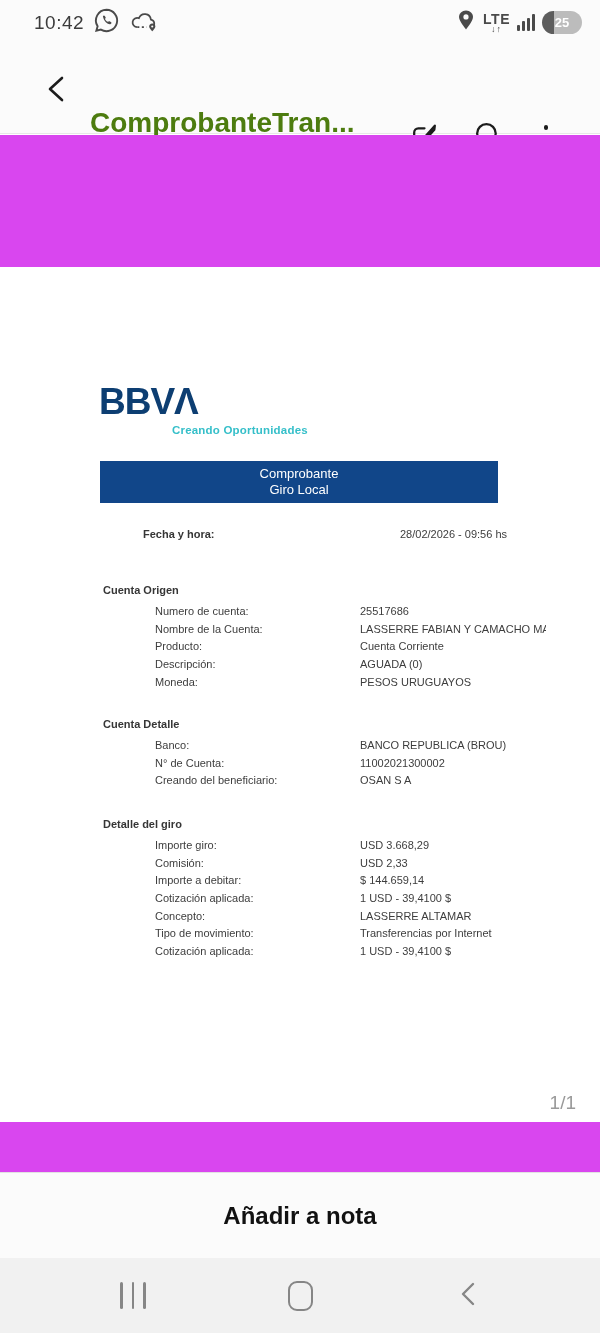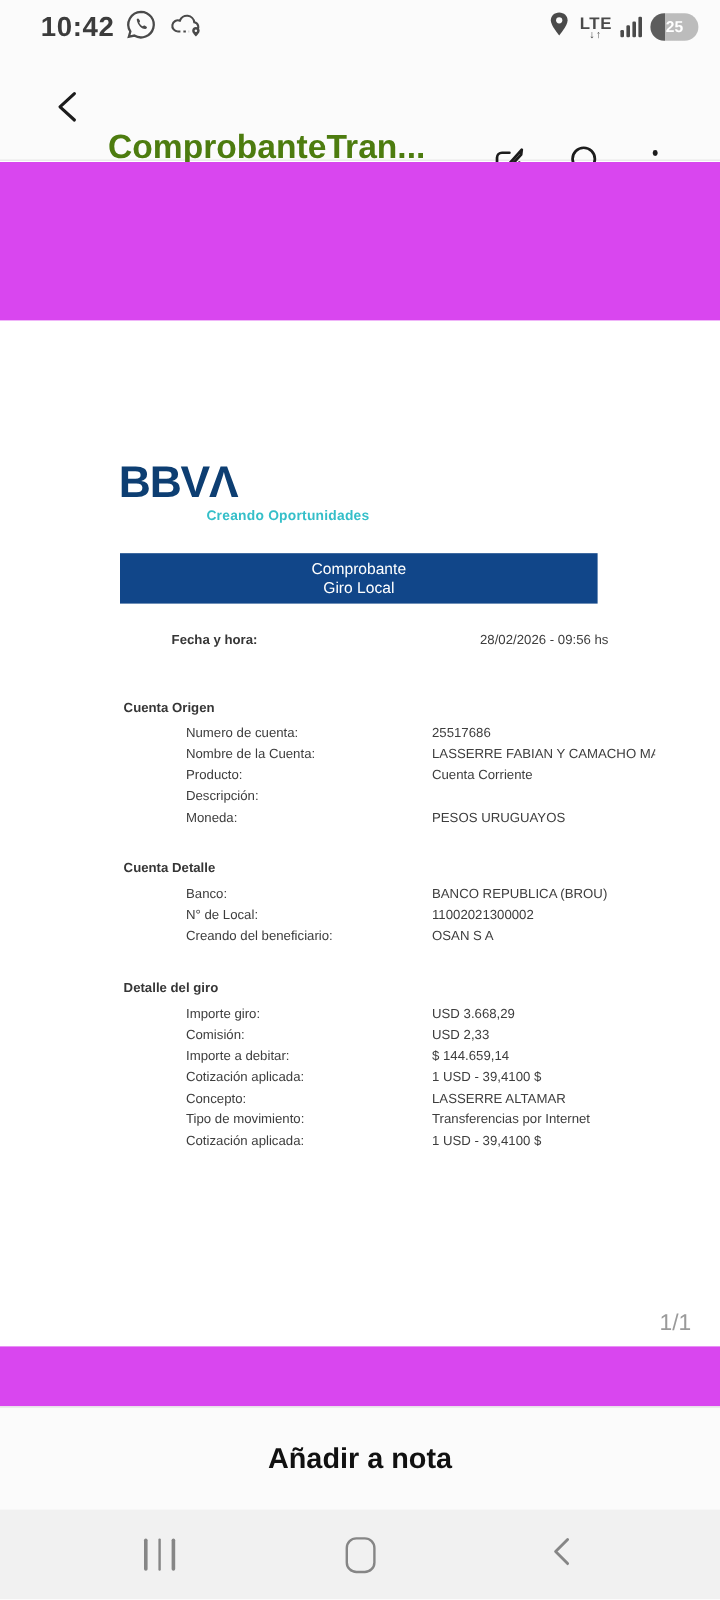--- a/index.html
+++ b/index.html
@@ -9,21 +9,21 @@
     background:#ffffff; position:relative; overflow:hidden;
     -webkit-font-smoothing:antialiased;
   }
 
   
   .status-bar {
     position:absolute; top:0; left:0; width:600px; height:45px;
     background:#fbfbfb; display:flex; align-items:center;
   }
   .sb-left { position:absolute; left:34px; top:0; height:45px; display:flex; align-items:center; gap:9px; }
-  .sb-time { font-size:23px; font-weight:700; color:#3c3c3c; letter-spacing:.5px; }
+  .sb-time { font-size:19px; font-weight:400; color:#3c3c3c; letter-spacing:.5px; }
   .sb-right { position:absolute; right:18px; top:0; height:45px; display:flex; align-items:center; gap:7px; }
   .lte-wrap { display:flex; flex-direction:column; align-items:center; line-height:1; color:#4a4a4a; }
   .lte-label { font-size:14px; font-weight:700; letter-spacing:.5px; }
   .lte-arrows { font-size:9px; margin-top:-1px; letter-spacing:1px; }
   .sig-bars { display:flex; align-items:flex-end; gap:2px; height:17px; }
   .sig-bars i { display:block; width:3px; background:#4a4a4a; border-radius:1px; }
   .battery {
     width:40px; height:23px; border-radius:12px; position:relative;
     background:linear-gradient(to right, #5d5d5d 0 30%, #bcbcbc 30%);
     display:flex; align-items:center; justify-content:center;
@@ -206,35 +206,36 @@
       <div class="row">
         <span class="lbl">Nombre de la Cuenta:</span>
         <span class="val">LASSERRE FABIAN Y CAMACHO MARI</span>
       </div>
       <div class="row">
         <span class="lbl">Producto:</span>
         <span class="val">Cuenta Corriente</span>
       </div>
       <div class="row">
         <span class="lbl">Descripción:</span>
+        <span class="val">AGUADA (0)</span>
       </div>
       <div class="row">
         <span class="lbl">Moneda:</span>
         <span class="val">PESOS URUGUAYOS</span>
       </div>
     </div>
 
     <div class="section sec-destino">
       <div class="sec-title">Cuenta Detalle</div>
       <div class="row">
         <span class="lbl">Banco:</span>
         <span class="val">BANCO REPUBLICA (BROU)</span>
       </div>
       <div class="row">
-        <span class="lbl">N° de Local:</span>
+        <span class="lbl">N° de Cuenta:</span>
         <span class="val">11002021300002</span>
       </div>
       <div class="row">
         <span class="lbl">Creando del beneficiario:</span>
         <span class="val">OSAN S A</span>
       </div>
     </div>
 
     <div class="section sec-detalle">
       <div class="sec-title">Detalle del giro</div>

